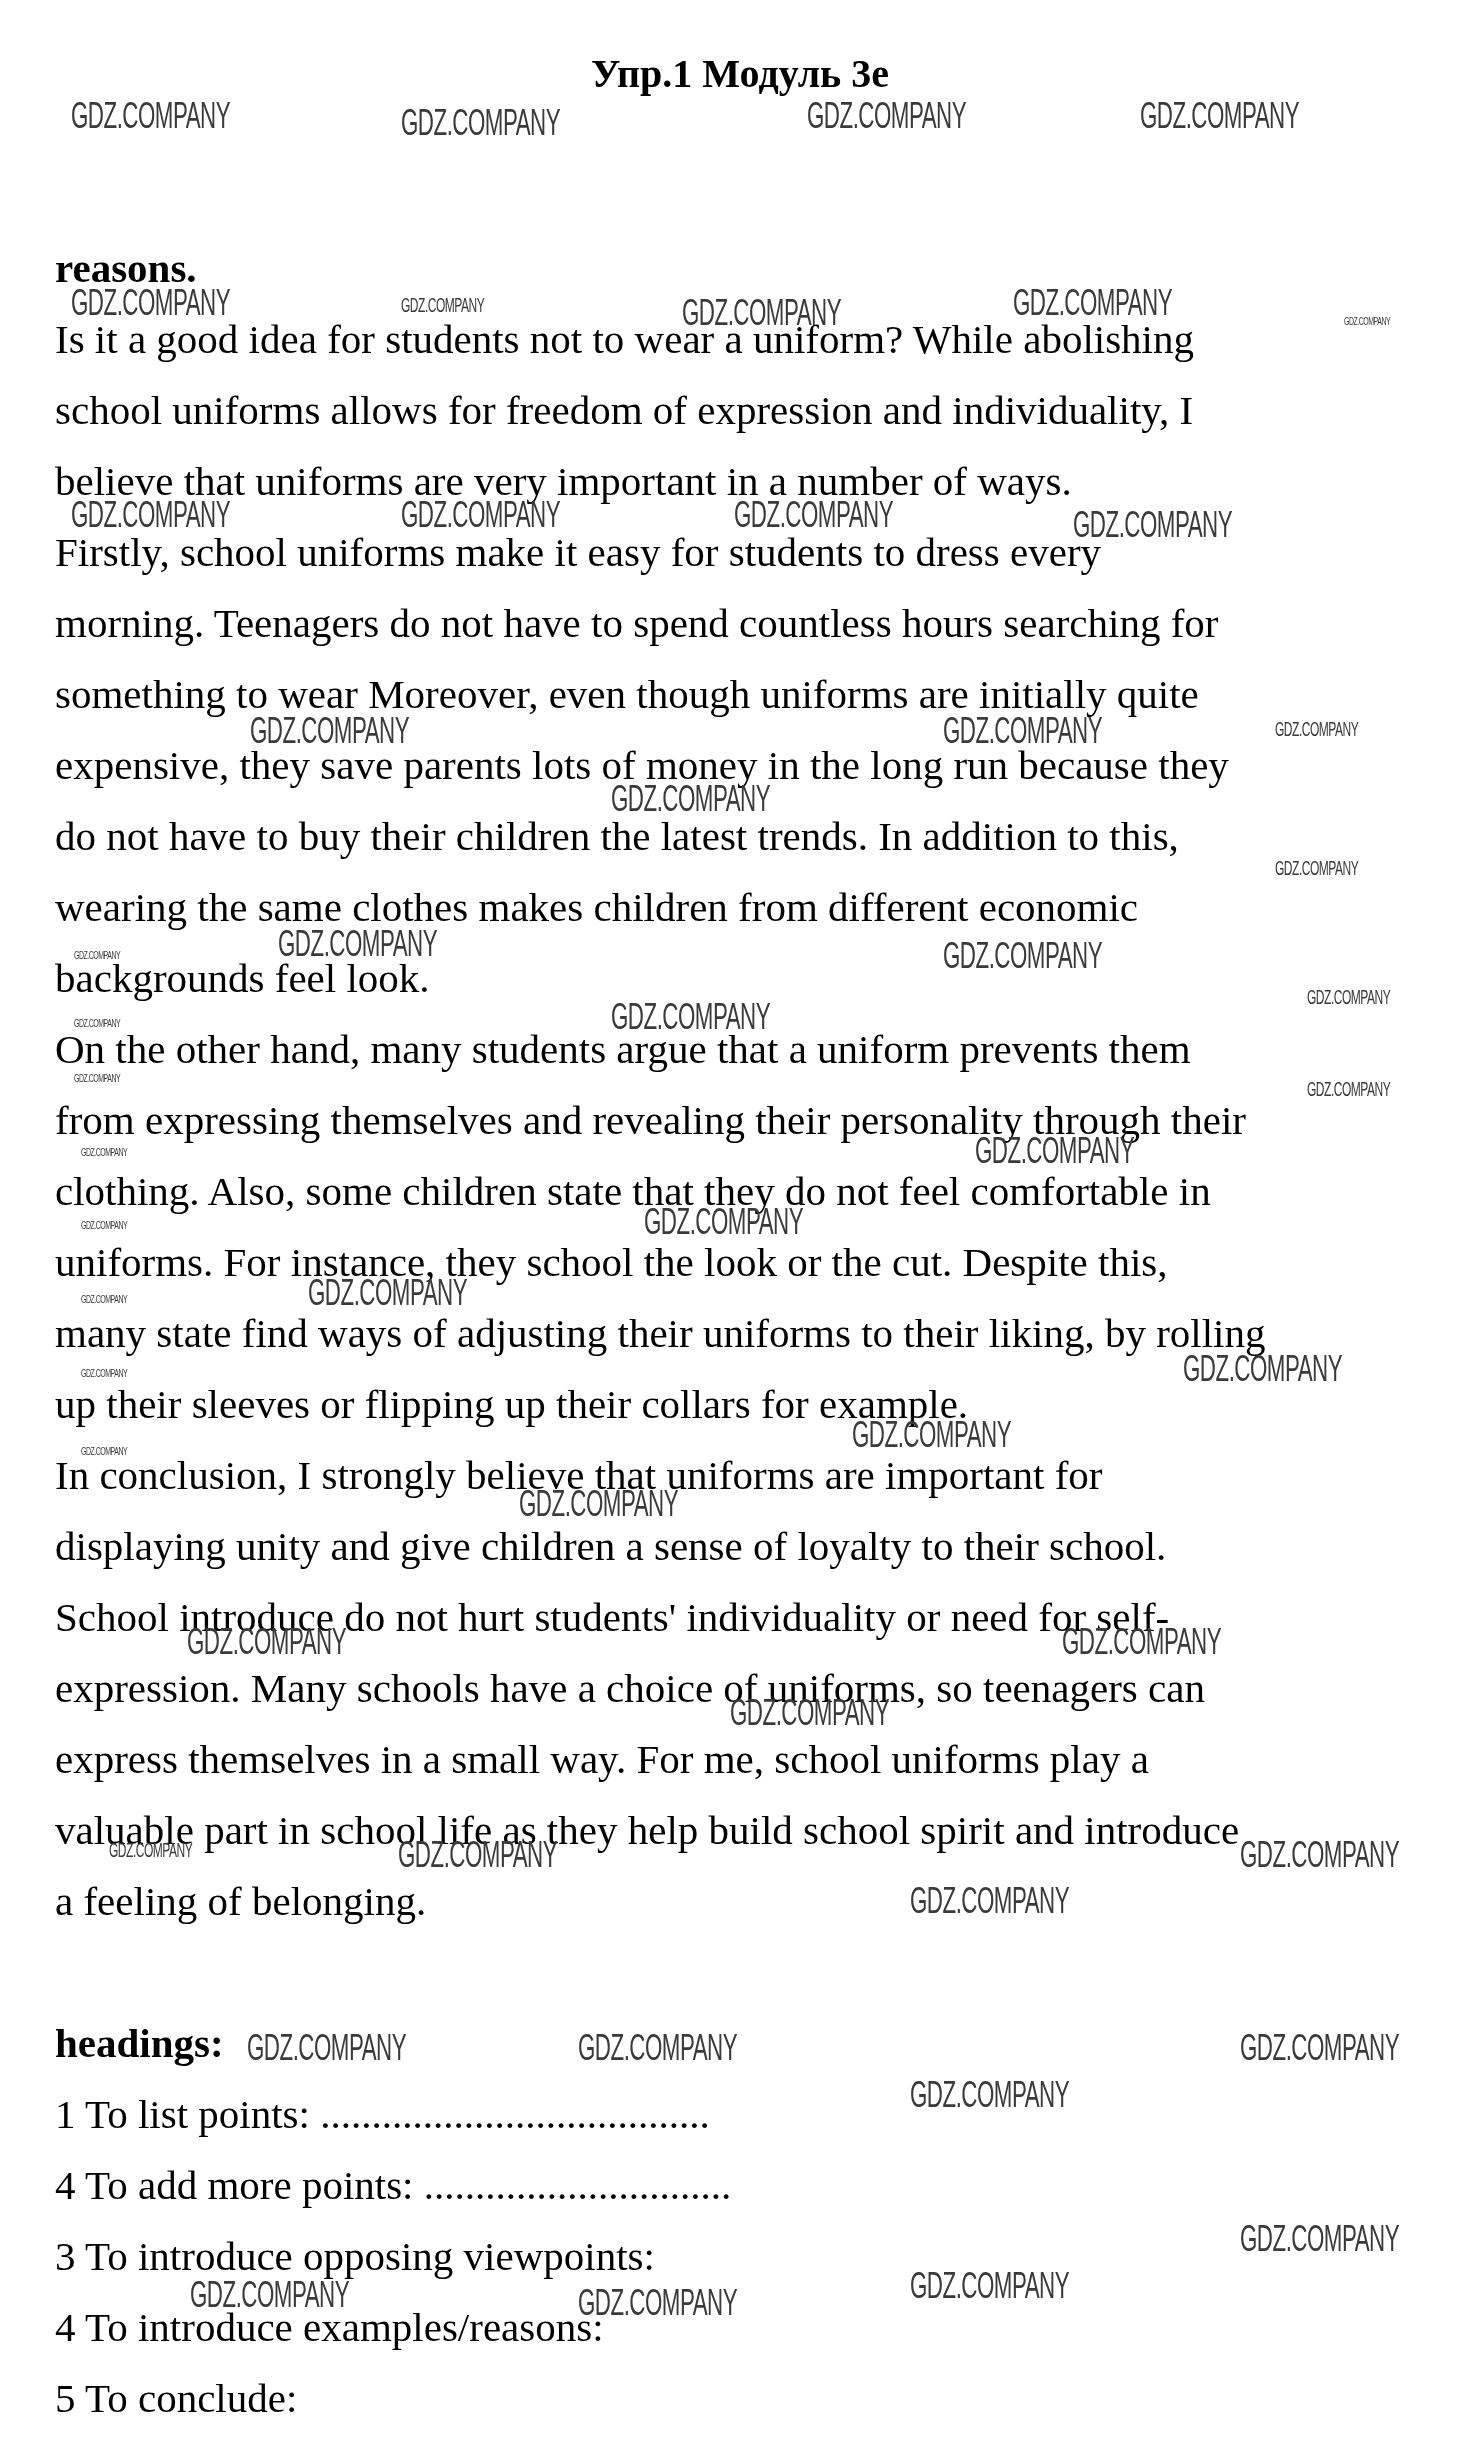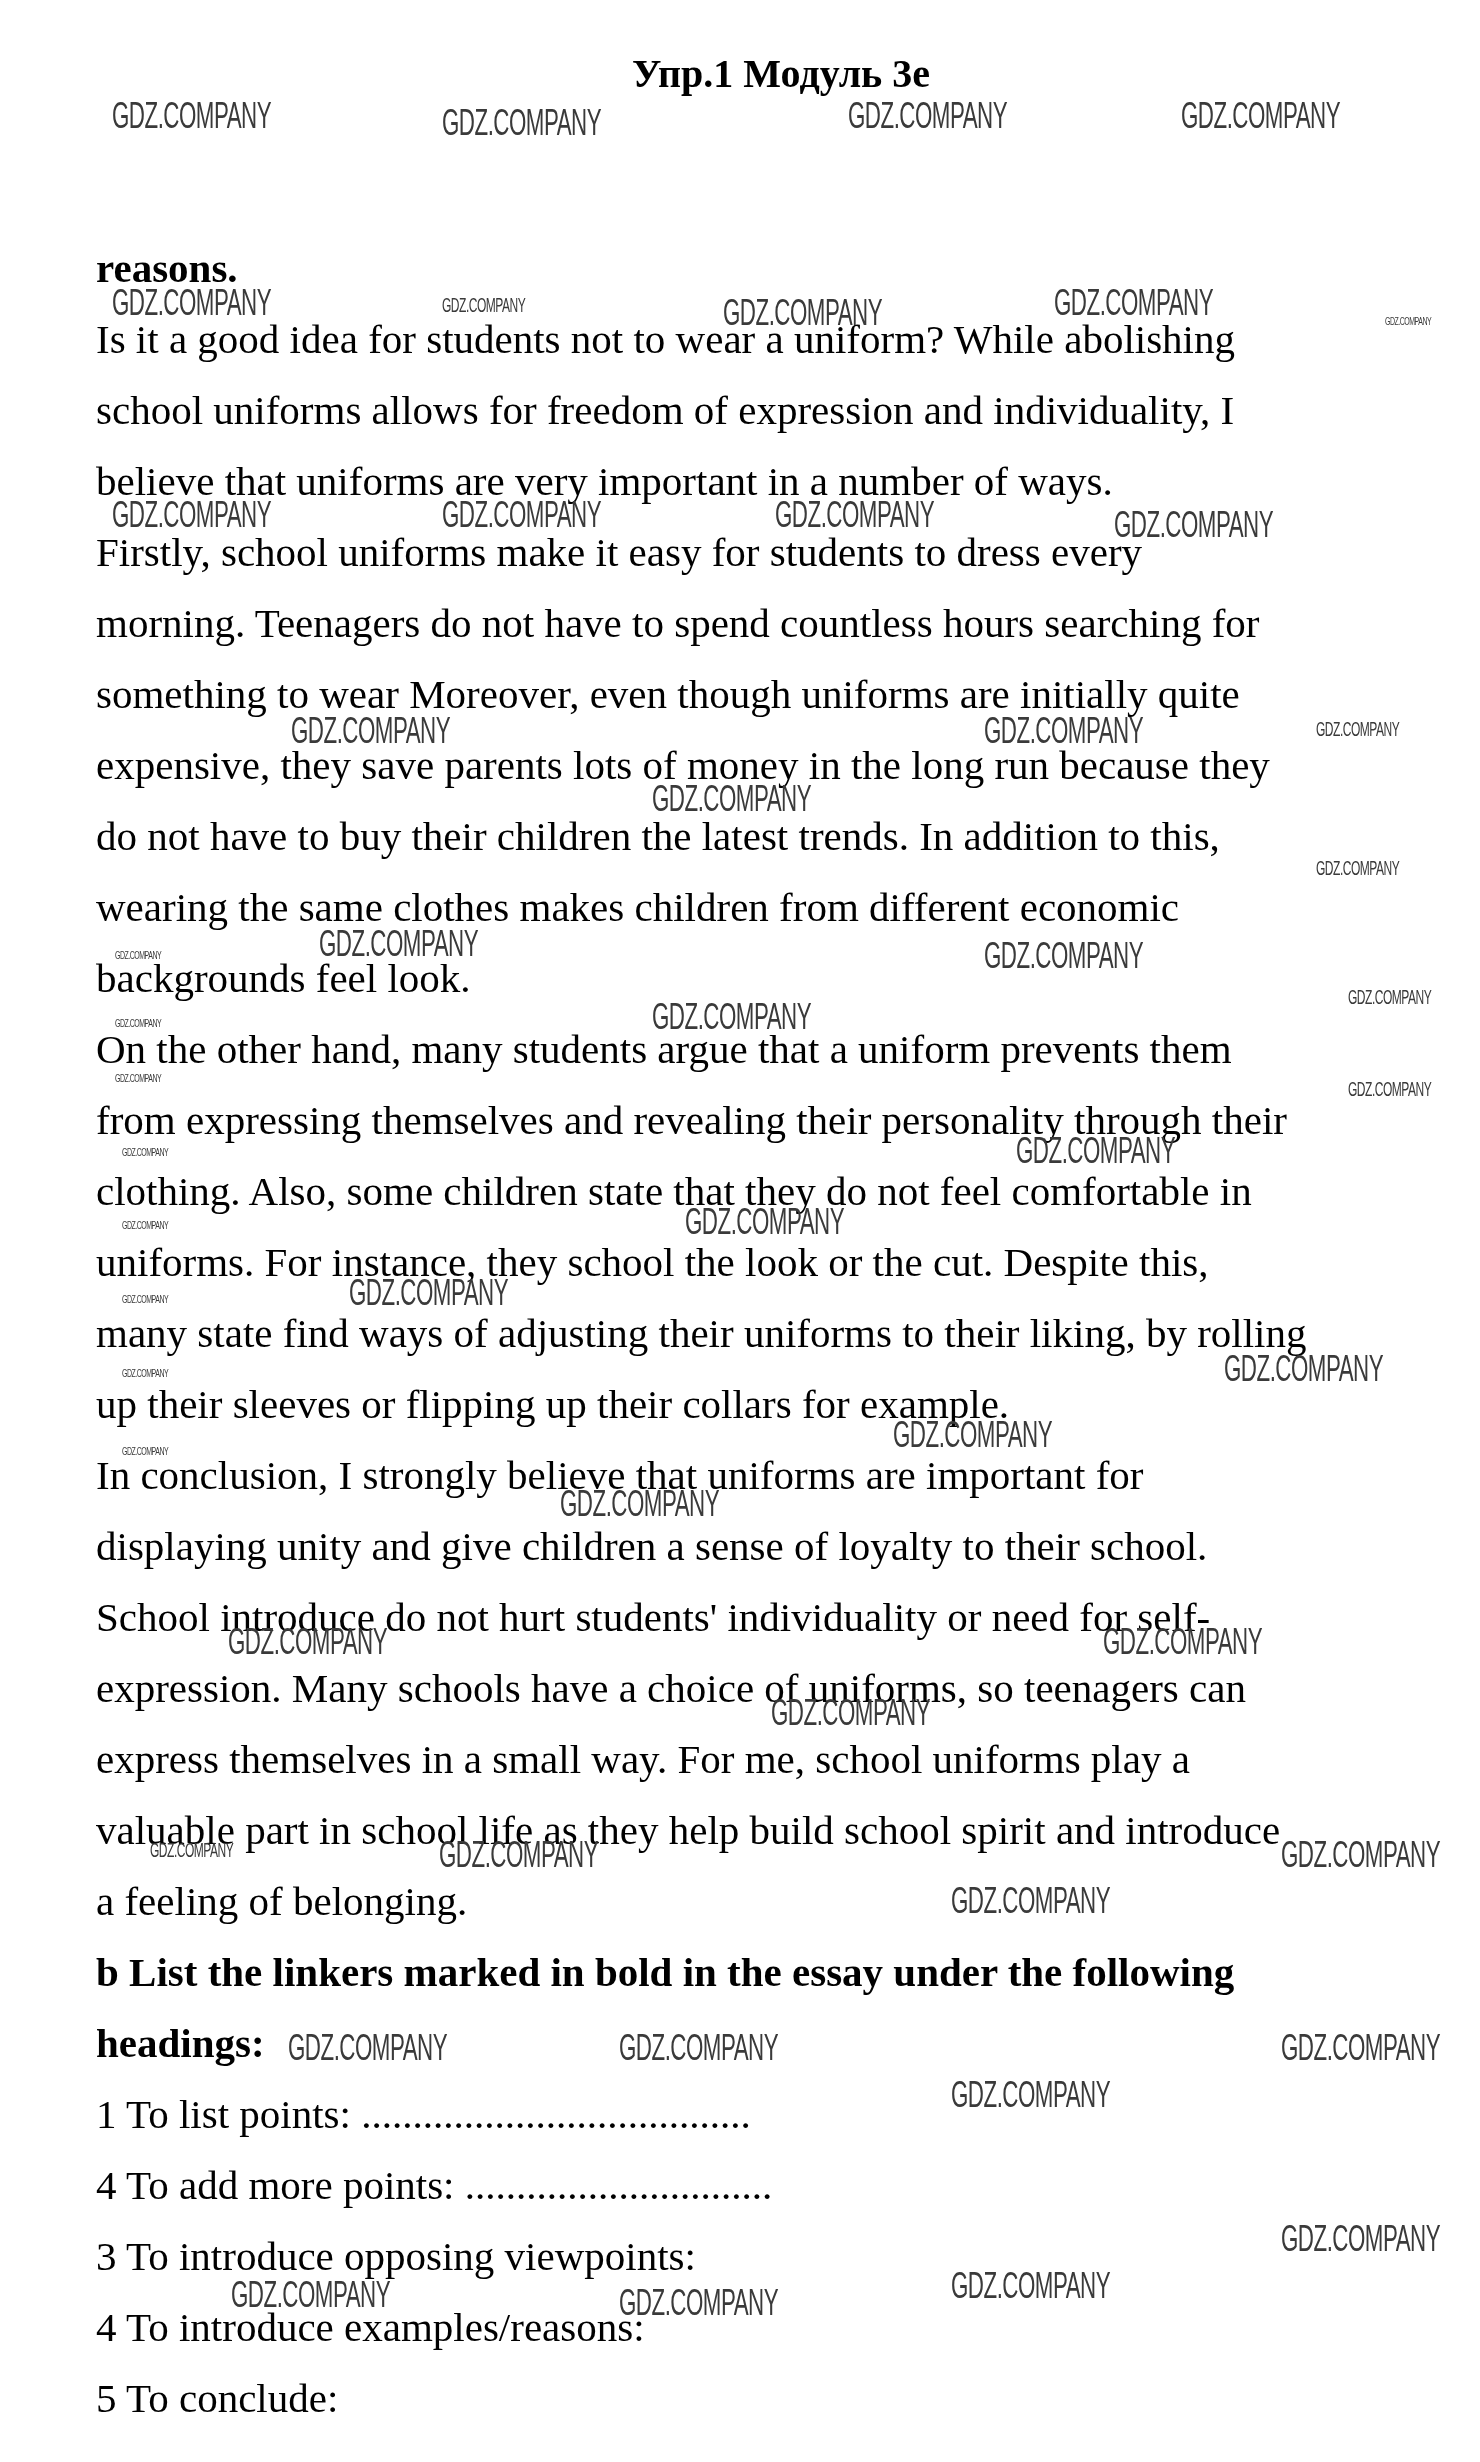--- a/index.html
+++ b/index.html
@@ -1,17 +1,17 @@
 <!DOCTYPE html>
 <html style="font-size:13px"><head>
 <meta charset="utf-8">
 <style>
   html, body { margin: 0; padding: 0; background: #ffffff; }
   body { width: 1480px; height: 2462px; position: relative; overflow: hidden; }
-  .page { position: absolute; left: 0; top: 0; width: 1258px; height: 2462px; background: #fff; margin-left: 41px; }
+  .page { position: absolute; left: 0; top: 0; width: 1258px; height: 2462px; background: #fff; }
   .title {
     position: absolute; left: 0; width: 1480px; top: 50px; text-align: center;
     font-family: "Liberation Serif", "DejaVu Serif", serif; font-weight: bold;
     font-size: 40px; color: #000; line-height: 48px;
   }
   .line {
     position: absolute; left: 55px; white-space: nowrap;
     font-family: "Liberation Serif", "DejaVu Serif", serif;
     font-size: 41px; color: #000; line-height: 48px;
   }
@@ -54,21 +54,20 @@
     <div class="line" style="top:1380px">up their sleeves or flipping up their collars for example.</div>
     <div class="line" style="top:1451px">In conclusion, I strongly believe that uniforms are important for</div>
     <div class="line" style="top:1522px">displaying unity and give children a sense of loyalty to their school.</div>
     <div class="line" style="top:1593px">School introduce do not hurt students' individuality or need for self-</div>
     <div class="line" style="top:1664px">expression. Many schools have a choice of uniforms, so teenagers can</div>
     <div class="line" style="top:1735px">express themselves in a small way. For me, school uniforms play a</div>
     <div class="line" style="top:1806px">valuable part in school life as they help build school spirit and introduce</div>
     <div class="line" style="top:1877px">a feeling of belonging.</div>
   </div>
 
-  <div class="line bold" style="top:1948px">b List the linkers marked in bold in the essay under the following</div>
   <div class="line bold" style="top:2019px">headings:</div>
 
   <div>
     <div class="line" style="top:2090px">1 To list points: ......................................</div>
     <div class="line" style="top:2161px">4 To add more points: ..............................</div>
     <div class="line" style="top:2232px">3 To introduce opposing viewpoints:</div>
     <div class="line" style="top:2303px">4 To introduce examples/reasons:</div>
     <div class="line" style="top:2374px">5 To conclude:</div>
   </div>
 

